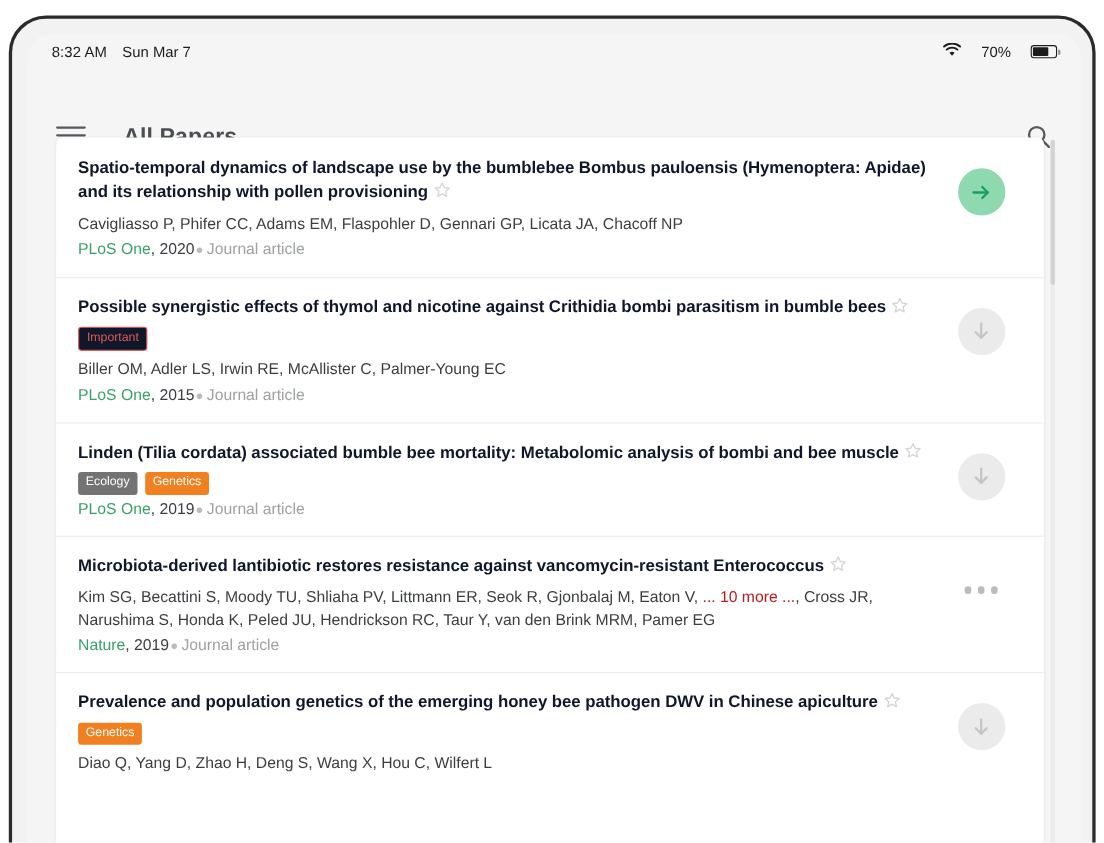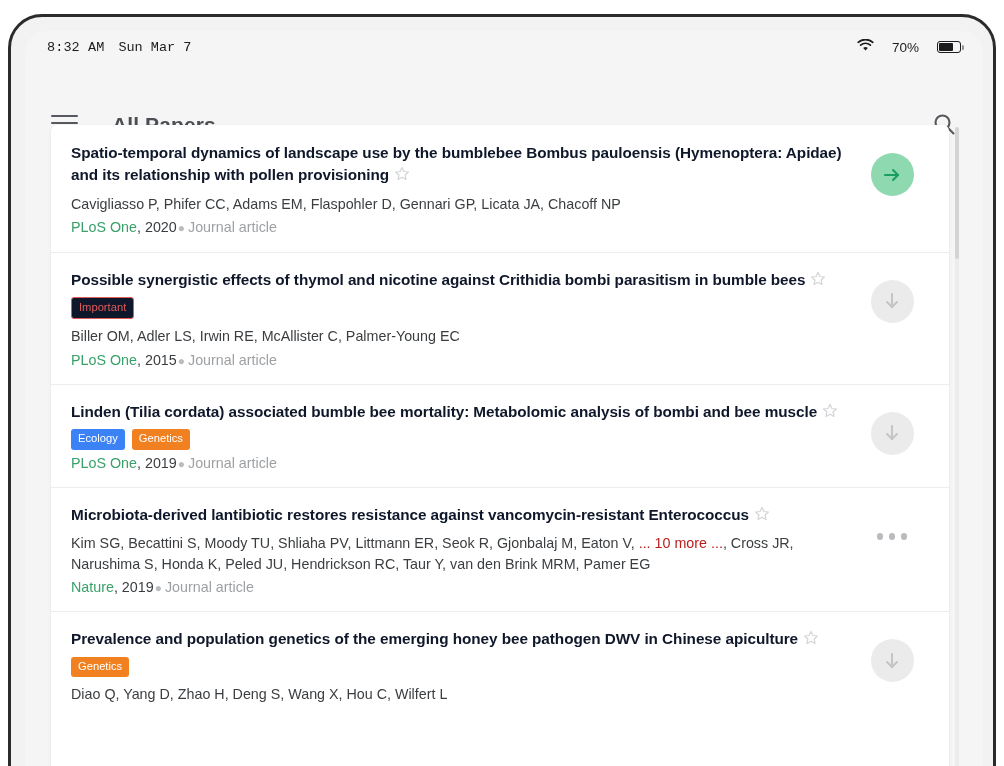--- a/index.html
+++ b/index.html
@@ -31,21 +31,21 @@
   }
 
   
   .status-bar {
     position: absolute; left: 0; top: 0;
     width: 958px; height: 32px;
     display: flex; align-items: center;
     padding: 0 22px;
     font-size: 13.5px; color: #1c1c1e;
   }
-  .status-left { display: flex; align-items: center; gap: 14px; font-family: Liberation Mono, monospace; }
+  .status-left { display: flex; align-items: center; gap: 14px; }
   .status-time { font-weight: 400; letter-spacing: .1px; }
   .status-date { font-weight: 400; }
   .status-right { margin-left: auto; display: flex; align-items: center; gap: 18px; }
   .wifi-icon { display:block; }
   .batt-pct { font-size: 13.5px; }
   .batt-body {
     width: 24px; height: 12px;
     border: 1.4px solid #1c1c1e;
     border-radius: 3px;
     position: relative;
@@ -227,21 +227,21 @@
                   <line x1="11" y1="4" x2="11" y2="17" stroke="#c5c5c5" stroke-width="2.1" stroke-linecap="round"></line>
                   <polyline points="6,12 11,17 16,12" fill="none" stroke="#c5c5c5" stroke-width="2.1" stroke-linecap="round" stroke-linejoin="round"></polyline>
                 </svg>
               </div>
             </div>
           </div>
           <div class="paper-row">
             <div class="paper-main"><span class="paper-title">Linden (Tilia cordata) associated bumble bee mortality: Metabolomic analysis of bombi and bee muscle</span><span class="star-icon"><svg width="16" height="16" viewBox="0 0 16 16">
                   <path d="M8 1.4 l1.95 4.1 4.45.5 -3.3 3.05 .88 4.4 -3.98-2.2 -3.98 2.2 .88-4.4 -3.3-3.05 4.45-.5 Z" fill="none" stroke="#d3d5d7" stroke-width="1.25" stroke-linejoin="round"></path>
                 </svg></span><div class="tag-row">
-                <span class="tag filled" style="background:#3b82f6;">Ecology</span>
+                <span class="tag filled" style="background:#737373;">Ecology</span>
                 <span class="tag filled" style="background:#f08020;">Genetics</span>
               </div><div class="paper-meta"><span class="meta-journal">PLoS One</span><span class="meta-year">, 2019</span><span class="meta-sep">●</span><span class="meta-type">Journal article</span></div></div>
             <div class="paper-action">
               <div class="circle-btn gray">
                 <svg width="22" height="22" viewBox="0 0 22 22">
                   <line x1="11" y1="4" x2="11" y2="17" stroke="#c5c5c5" stroke-width="2.1" stroke-linecap="round"></line>
                   <polyline points="6,12 11,17 16,12" fill="none" stroke="#c5c5c5" stroke-width="2.1" stroke-linecap="round" stroke-linejoin="round"></polyline>
                 </svg>
               </div>
             </div>

